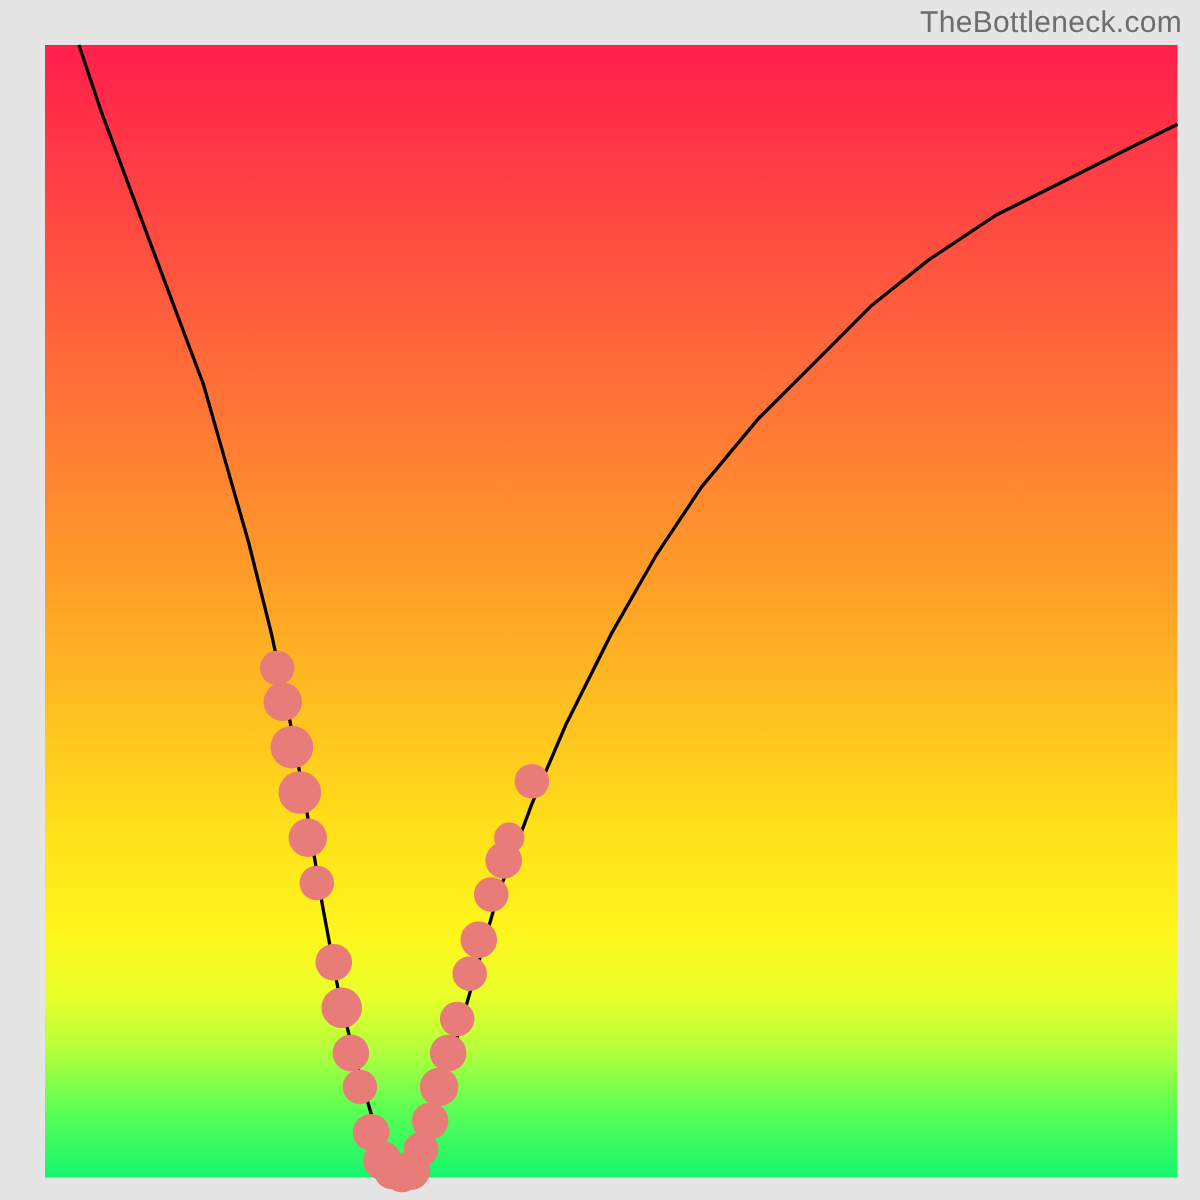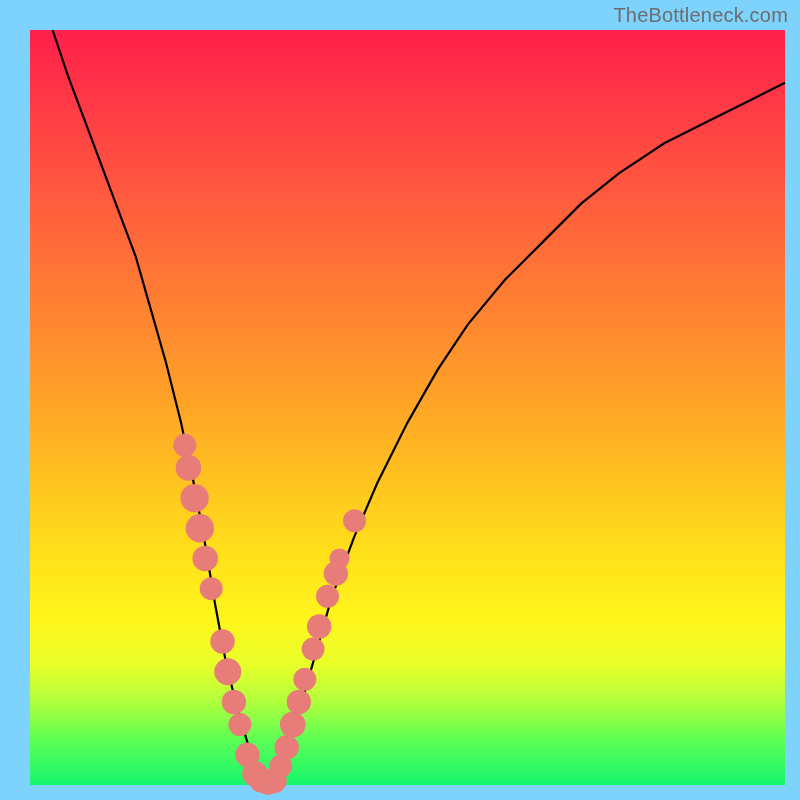--- a/index.html
+++ b/index.html
@@ -8,21 +8,21 @@
     width: 800px;
     height: 800px;
     overflow: hidden;
     background: #000;
     font-family: Arial, Helvetica, sans-serif;
   }
   .stage {
     position: relative;
     width: 800px;
     height: 800px;
-    background: #7dd3fc;
+    background: #e5e5e5;
   }
   .plot-area {
     position: absolute;
     left: 30px;
     top: 30px;
     width: 755px;
     height: 755px;
     
     background: linear-gradient(
       to bottom,

